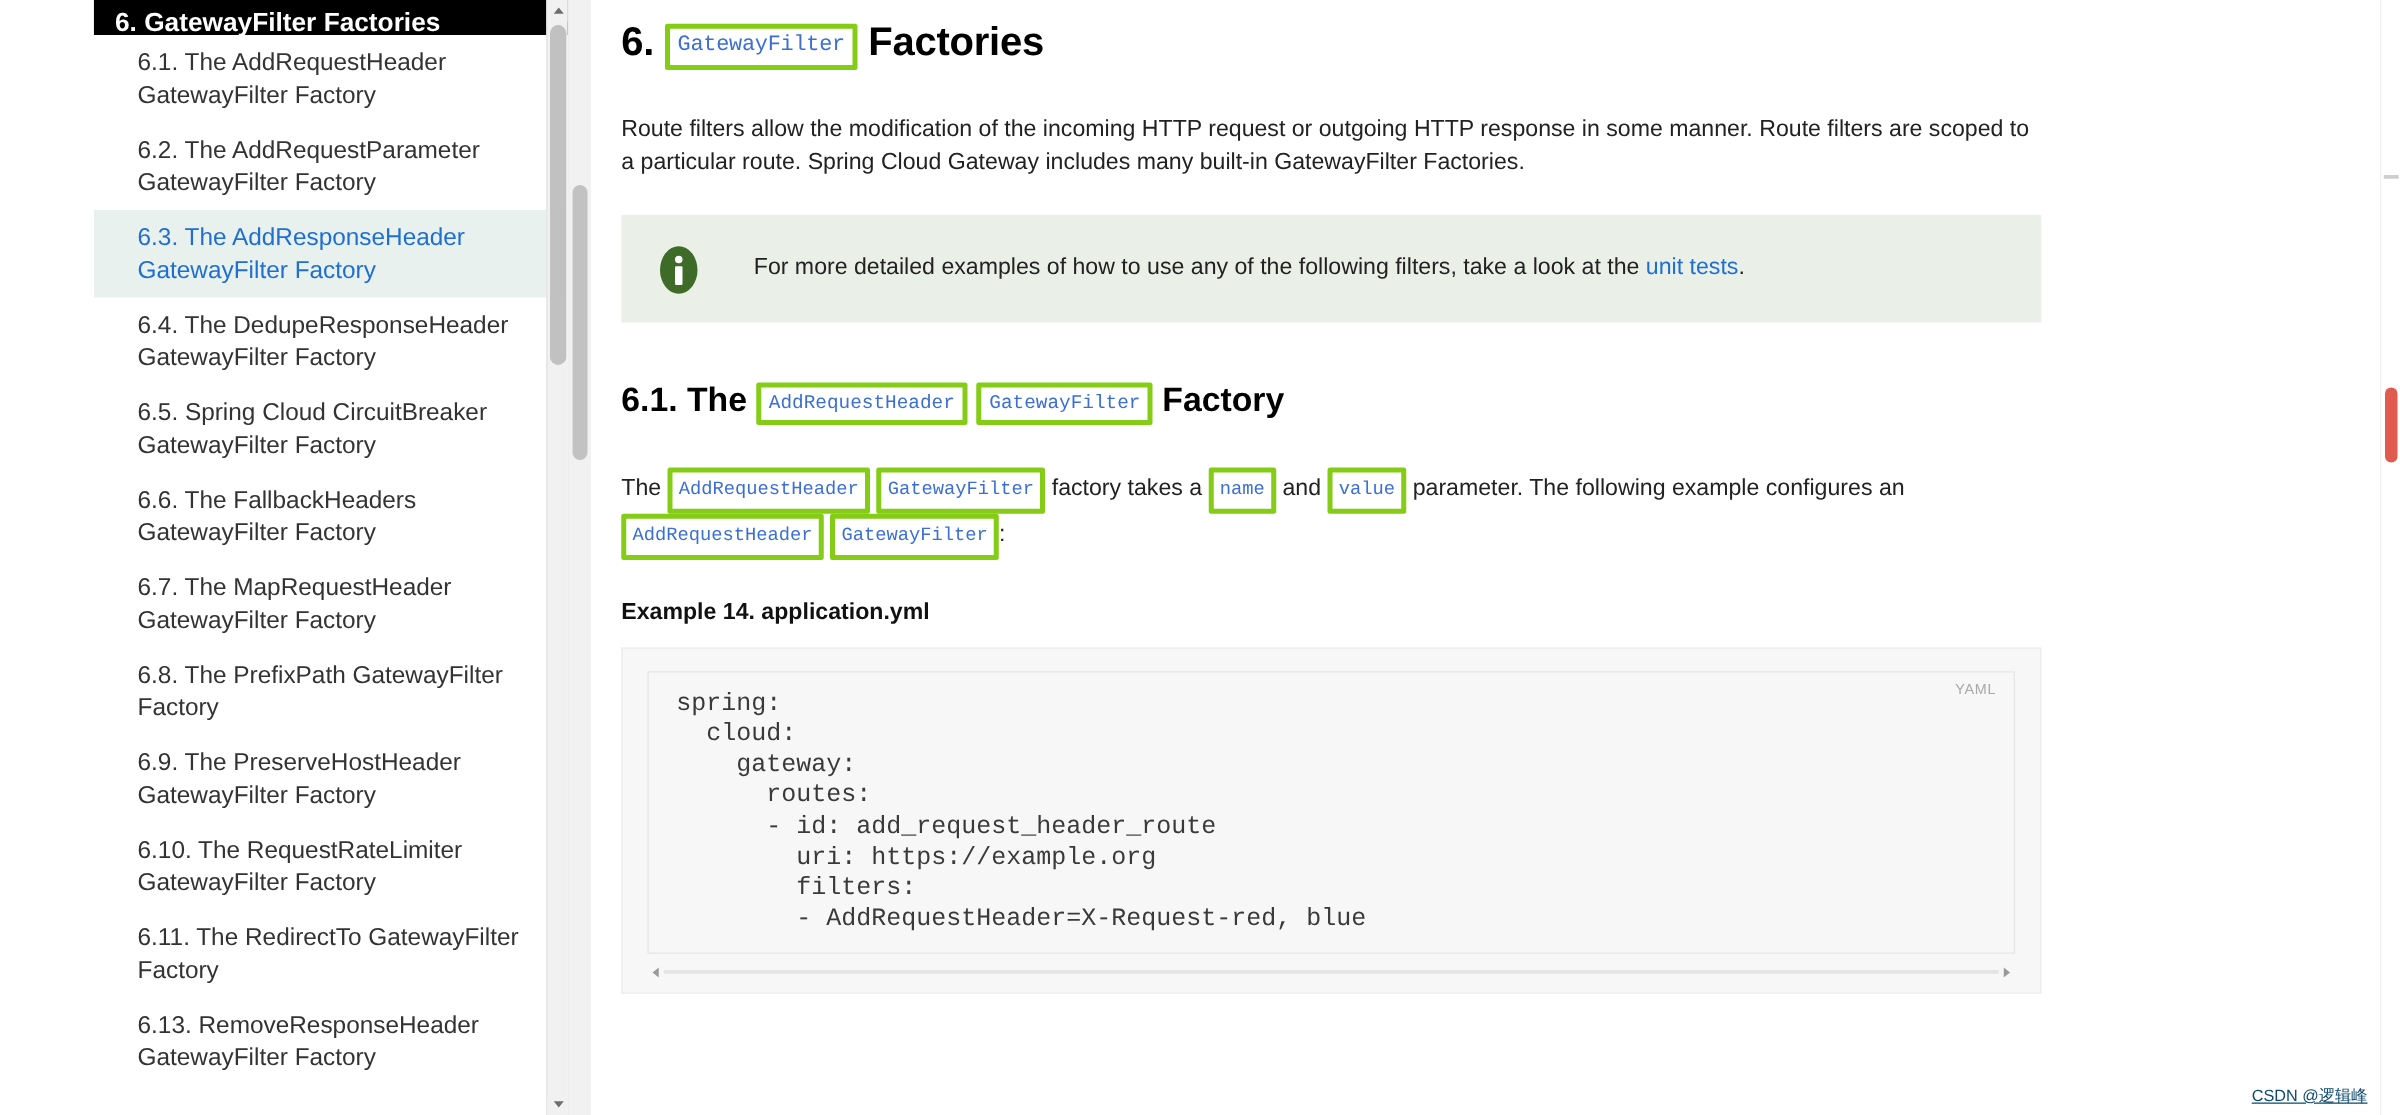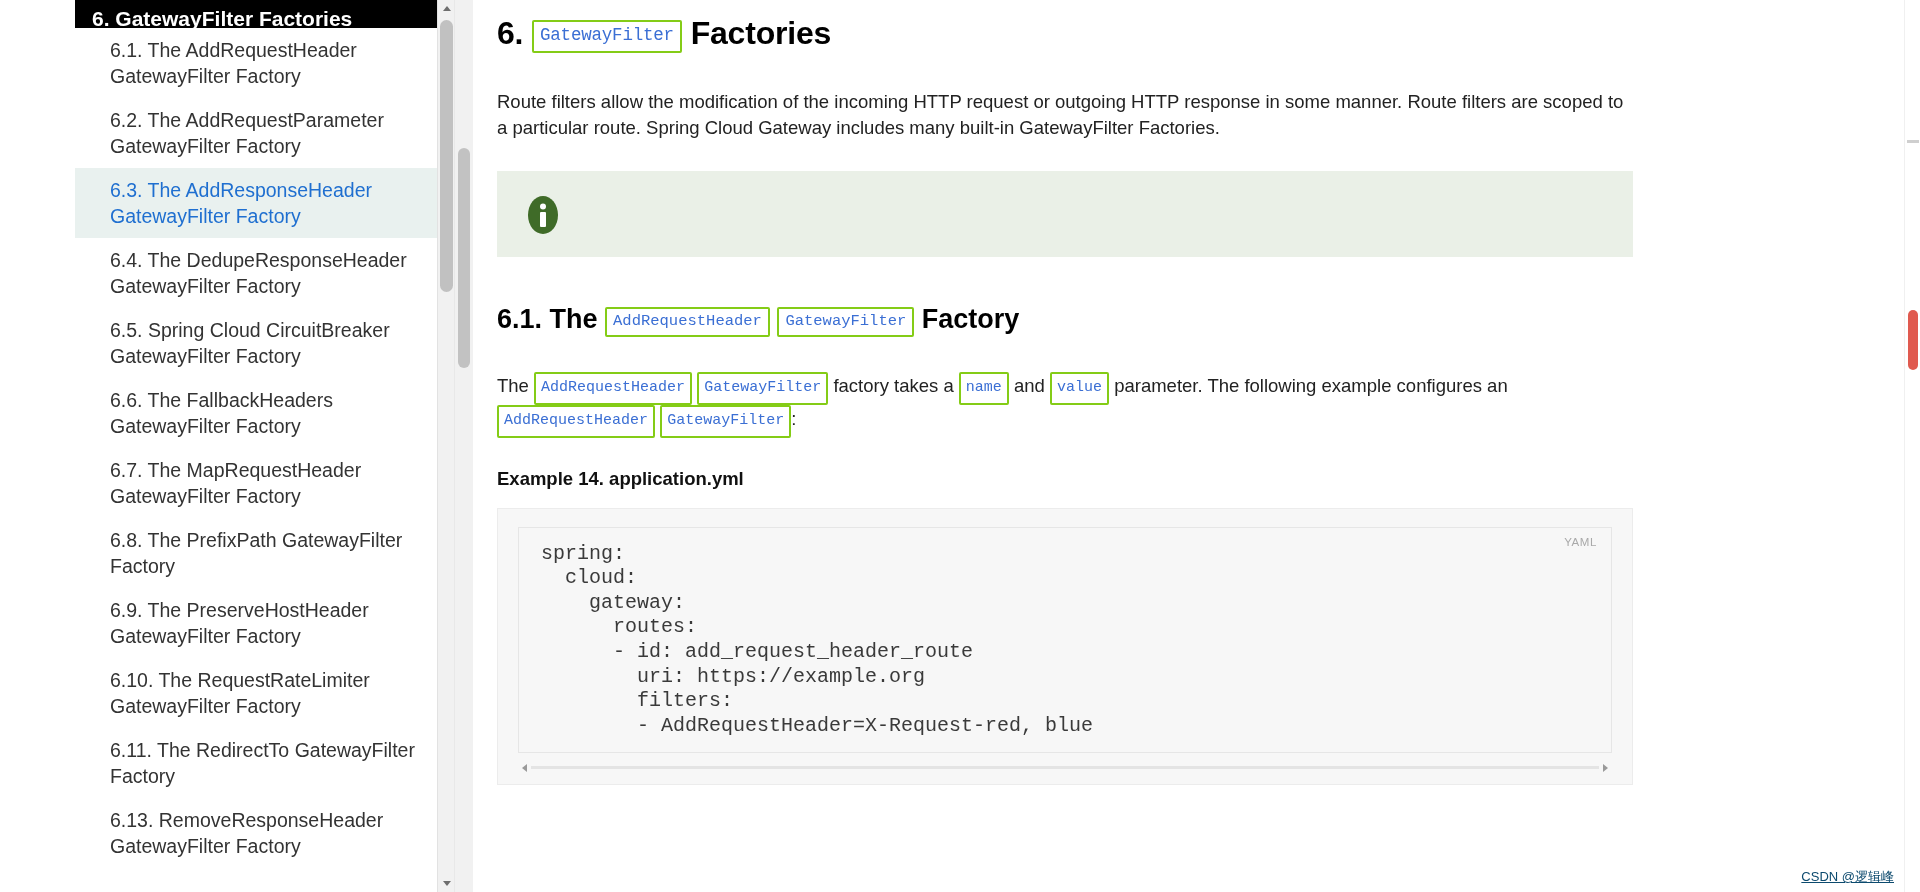--- a/index.html
+++ b/index.html
@@ -137,21 +137,21 @@
     font-weight: 700;
     color: #000000;
     margin: 44px 0 0 0;
     line-height: 1.35;
   }
 
   code.badge {
     display: inline-block;
     font-family: "Liberation Mono", "DejaVu Sans Mono", monospace;
     color: #3b6fd4;
-    border: 2px solid #84cc16;
+    border: 4px solid #84cc16;
     border-radius: 2px;
     background: #ffffff;
     font-weight: 400;
     padding: 1px 5px 2px 5px;
     vertical-align: 3px;
     white-space: nowrap;
   }
   h1.doc-h1 code.badge { font-size: 17.5px; vertical-align: 4px; padding: 2px 6px 3px 6px; }
   h2.doc-h2 code.badge { font-size: 15.5px; vertical-align: 3px; padding: 2px 6px 3px 6px; }
   p.doc-p code.badge { font-size: 15px; vertical-align: 1px; padding: 1px 5px 2px 5px; }
@@ -334,20 +334,24 @@
       <p class="doc-p">Route filters allow the modification of the incoming HTTP request or outgoing HTTP response in some manner. Route filters are scoped to a particular route. Spring Cloud Gateway includes many built-in GatewayFilter Factories.</p>
 
       <div class="admon">
         <div class="admon-icon">
           <svg width="40" height="40" viewBox="0 0 40 40" aria-hidden="true">
             <ellipse cx="20" cy="20" rx="15" ry="19" fill="#3f6b28"></ellipse>
             <circle cx="20" cy="11.5" r="3" fill="#ffffff"></circle>
             <rect x="17" y="17" width="6" height="15" rx="1" fill="#ffffff"></rect>
           </svg>
         </div>
+        <div class="admon-text">
+          <span>For more detailed examples of how to use any of the following filters, take a look at the</span>
+          <a href="#">unit tests</a><span>.</span>
+        </div>
       </div>
 
       <h2 class="doc-h2">
         <span>6.1. The</span>
         <code class="badge">AddRequestHeader</code>
         <code class="badge">GatewayFilter</code>
         <span>Factory</span>
       </h2>
 
       <p class="doc-p">

